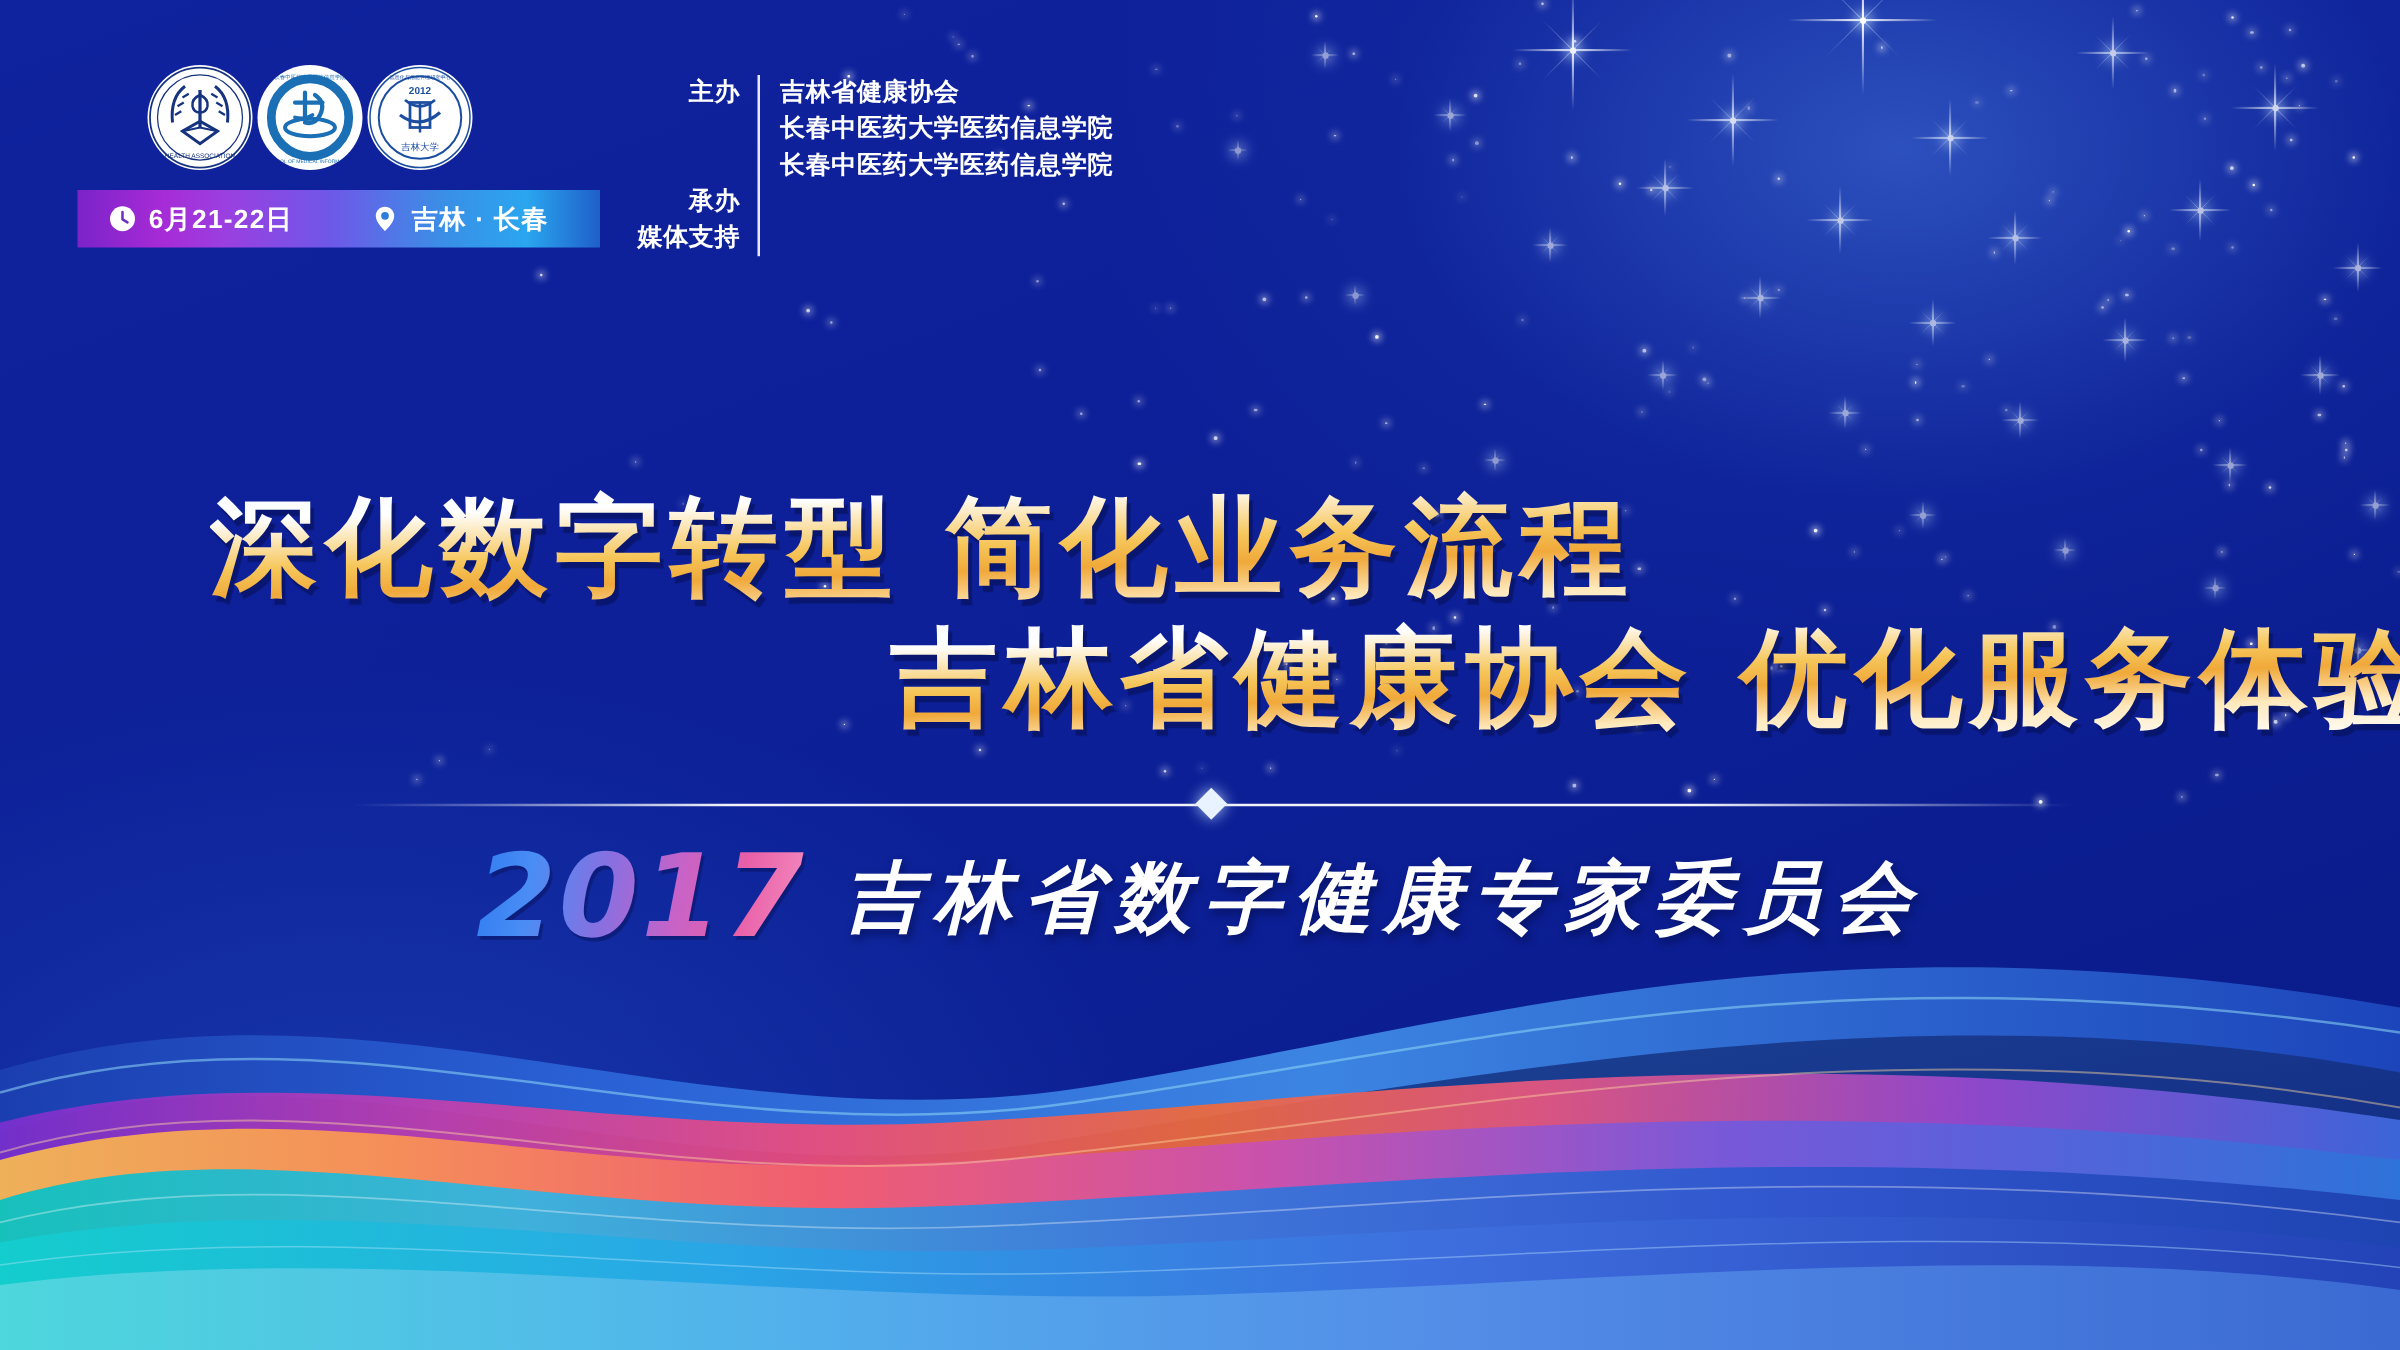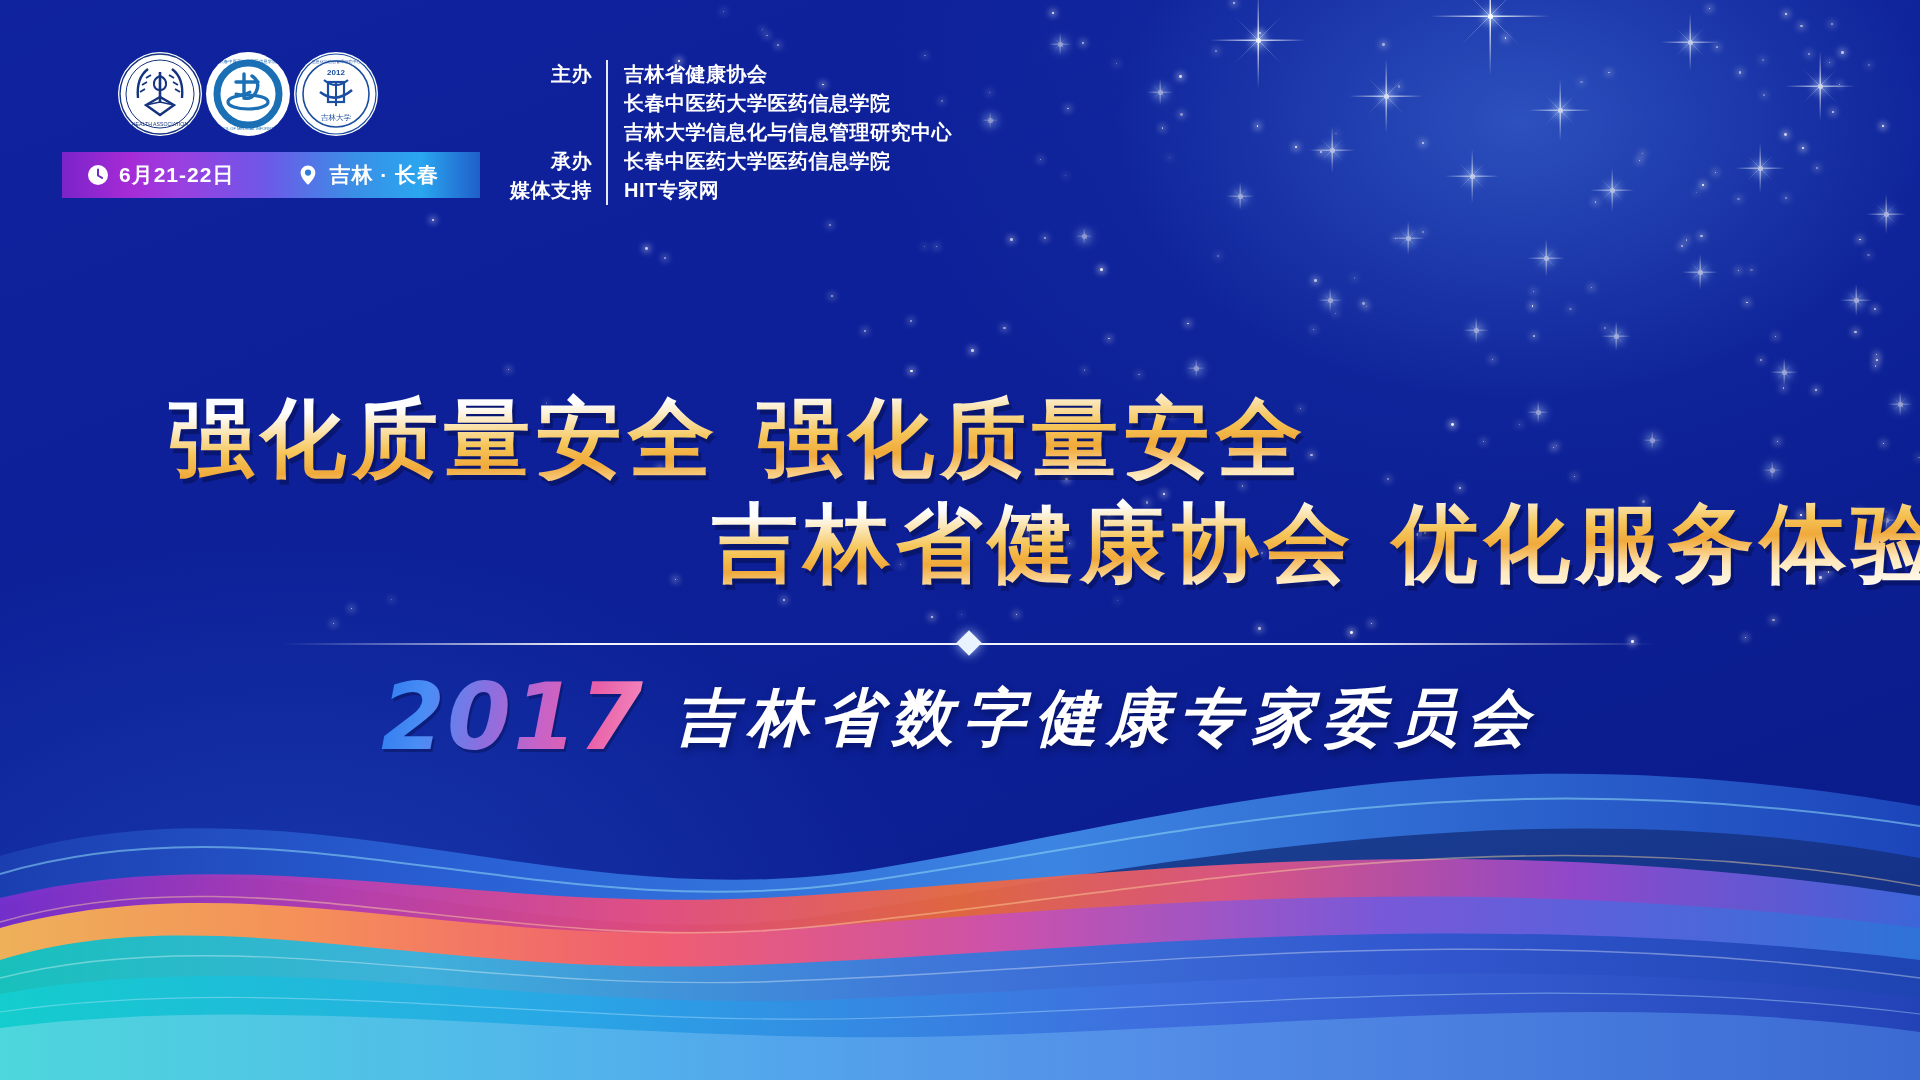--- a/index.html
+++ b/index.html
@@ -495,28 +495,26 @@
     <div class="org-labels">
       <div class="org-label">主办</div>
       <div class="org-label blank">·</div>
       <div class="org-label blank">·</div>
       <div class="org-label">承办</div>
       <div class="org-label">媒体支持</div>
     </div>
     <div class="org-lines">
       <div class="org-line">吉林省健康协会</div>
       <div class="org-line">长春中医药大学医药信息学院</div>
-      <div class="org-line">吉林大学信息化与信息管理研究中心</div>
       <div class="org-line">长春中医药大学医药信息学院</div>
-      <div class="org-line">HIT专家网</div>
     </div>
   </div>
 
   <div class="headline">
-    <div class="hl-line hl-1">强化质量安全 强化质量安全</div>
+    <div class="hl-line hl-1">深化数字转型 简化业务流程</div>
     <div class="hl-line hl-2">吉林省健康协会 优化服务体验</div>
   </div>
 
   <div class="divider">
     <div class="bar"></div>
     <div class="gem"></div>
   </div>
 
   <div class="subtitle">
     <div class="year">2017</div>

